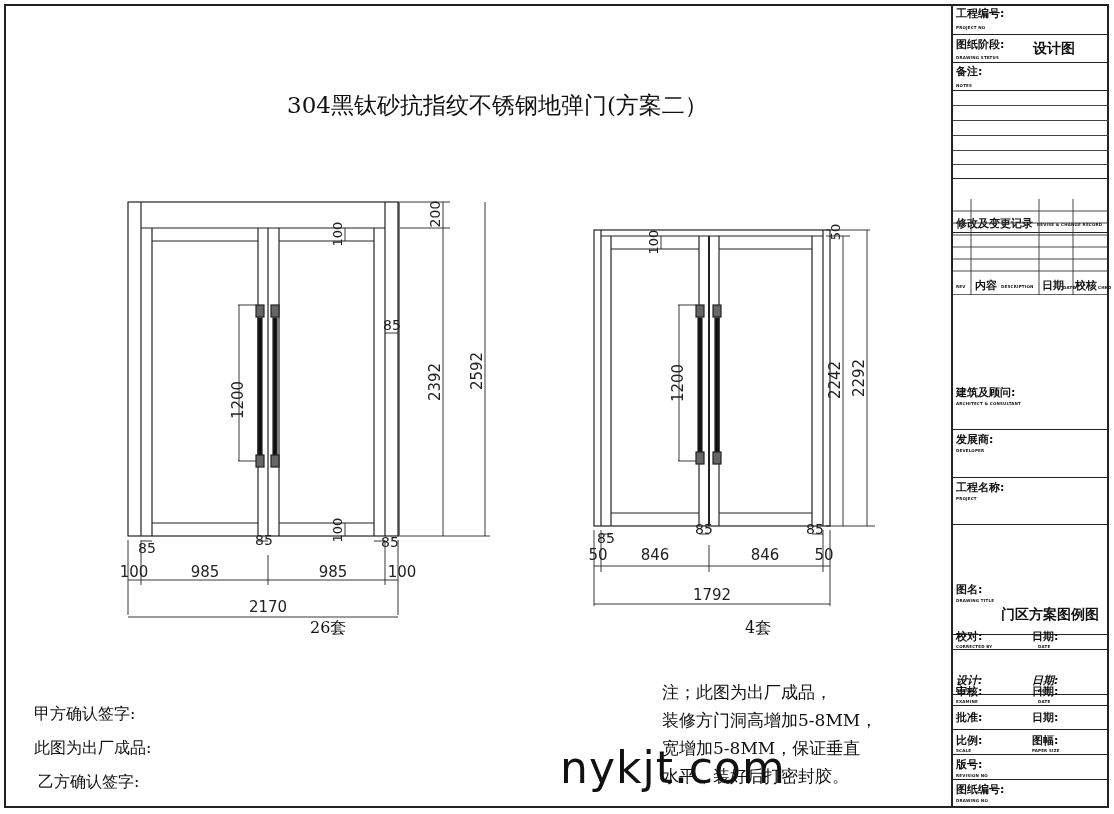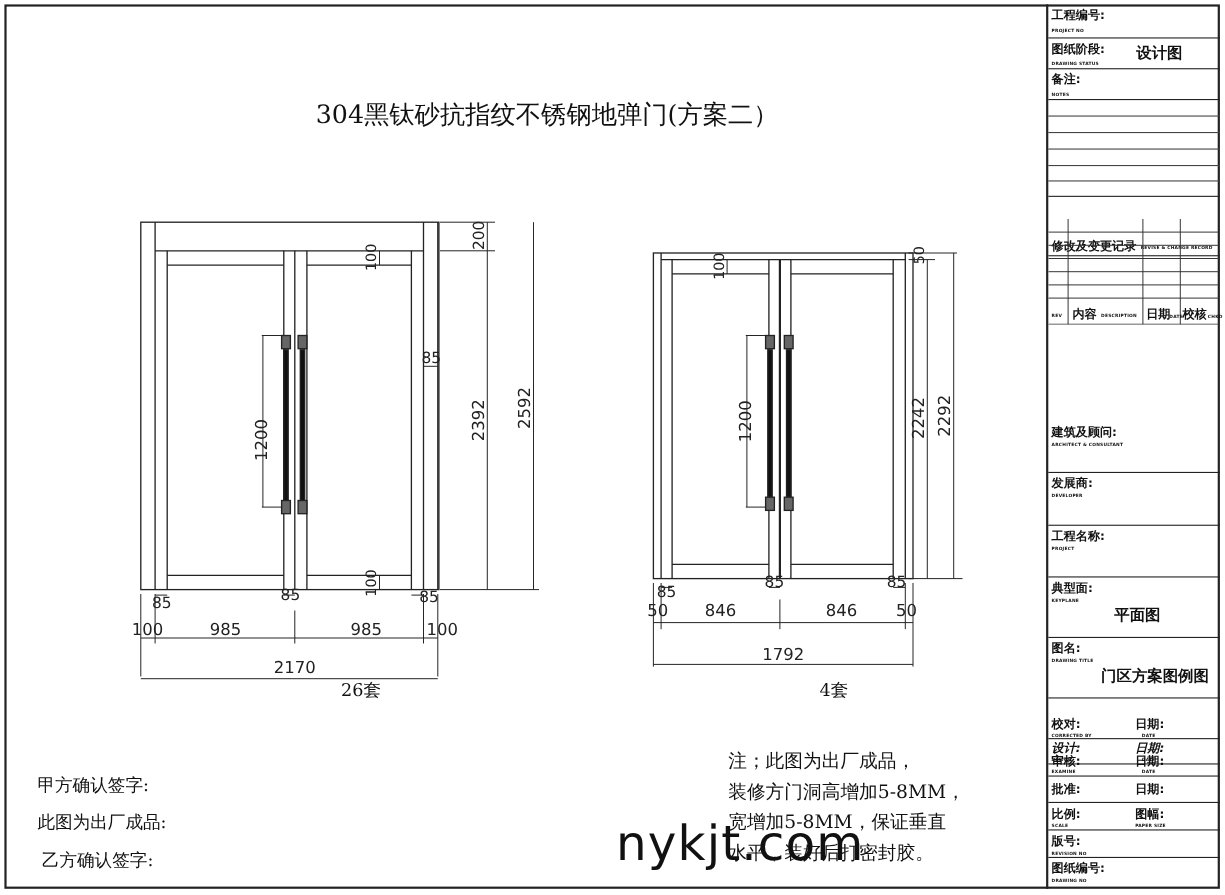--- a/index.html
+++ b/index.html
@@ -232,37 +232,32 @@
     <span class="tb-sub" style="top:18px;">ARCHITECT &amp; CONSULTANT</span>
   </div>
   <div class="tb-cell" style="top:426px;height:48px;">
     <span class="tb-label" style="top:2px;">发展商:</span>
     <span class="tb-sub" style="top:18px;">DEVELOPER</span>
   </div>
   <div class="tb-cell" style="top:474px;height:47px;">
     <span class="tb-label" style="top:2px;">工程名称:</span>
     <span class="tb-sub" style="top:18px;">PROJECT</span>
   </div>
-  <div class="tb-cell" style="top:521px;height:55px;">
-    <span class="tb-label" style="top:2px;">典型面:</span>
-    <span class="tb-sub" style="top:18px;">KEYPLANE</span>
-    <span class="tb-value" style="left:60px;top:26px;font-size:14px;">平面图</span>
-  </div>
   <div class="tb-cell" style="top:576px;height:55px;">
     <span class="tb-label" style="top:2px;">图名:</span>
     <span class="tb-sub" style="top:18px;">DRAWING TITLE</span>
     <span class="tb-value" style="left:48px;top:26px;font-size:14px;">门区方案图例图</span>
   </div>
   <div class="tb-cell" style="top:667px;height:24px;font-style:italic;">
     <span class="tb-label" style="top:2px;">设计:</span>
     <span class="tb-sub" style="top:17px;">DESIGN</span>
     <span class="tb-label" style="left:79px;top:2px;">日期:</span>
     <span class="tb-sub" style="left:85px;top:17px;">DATE</span>
   </div>
-  <div class="tb-cell" style="top:645px;height:23px;">
+  <div class="tb-cell" style="top:623px;height:23px;">
     <span class="tb-label" style="top:2px;">校对:</span>
     <span class="tb-sub" style="top:17px;">CORRECTED BY</span>
     <span class="tb-label" style="left:79px;top:2px;">日期:</span>
     <span class="tb-sub" style="left:85px;top:17px;">DATE</span>
   </div>
   <div class="tb-cell" style="top:678px;height:24px;">
     <span class="tb-label" style="top:2px;">审核:</span>
     <span class="tb-sub" style="top:17px;">EXAMINE</span>
     <span class="tb-label" style="left:79px;top:2px;">日期:</span>
     <span class="tb-sub" style="left:85px;top:17px;">DATE</span>

